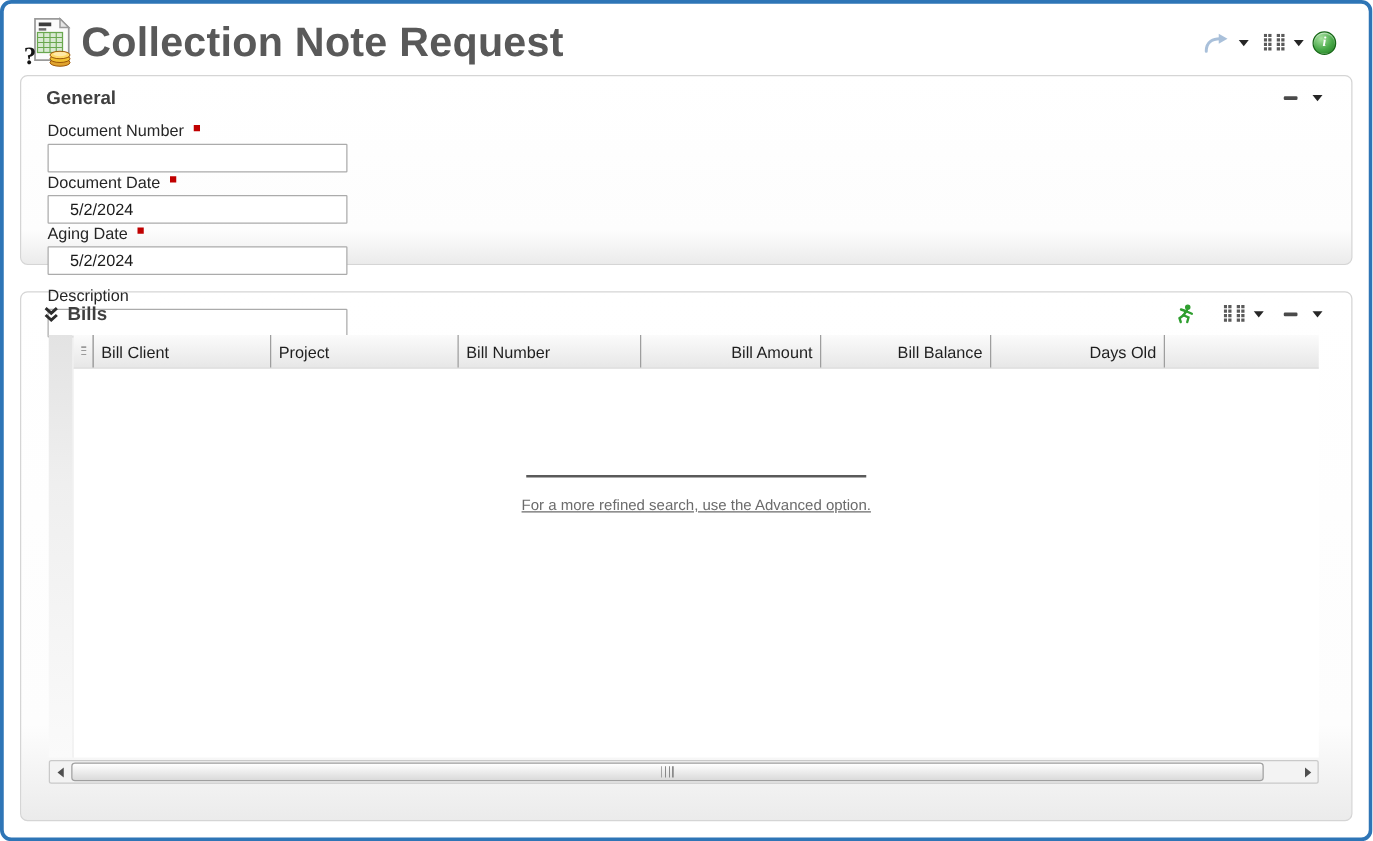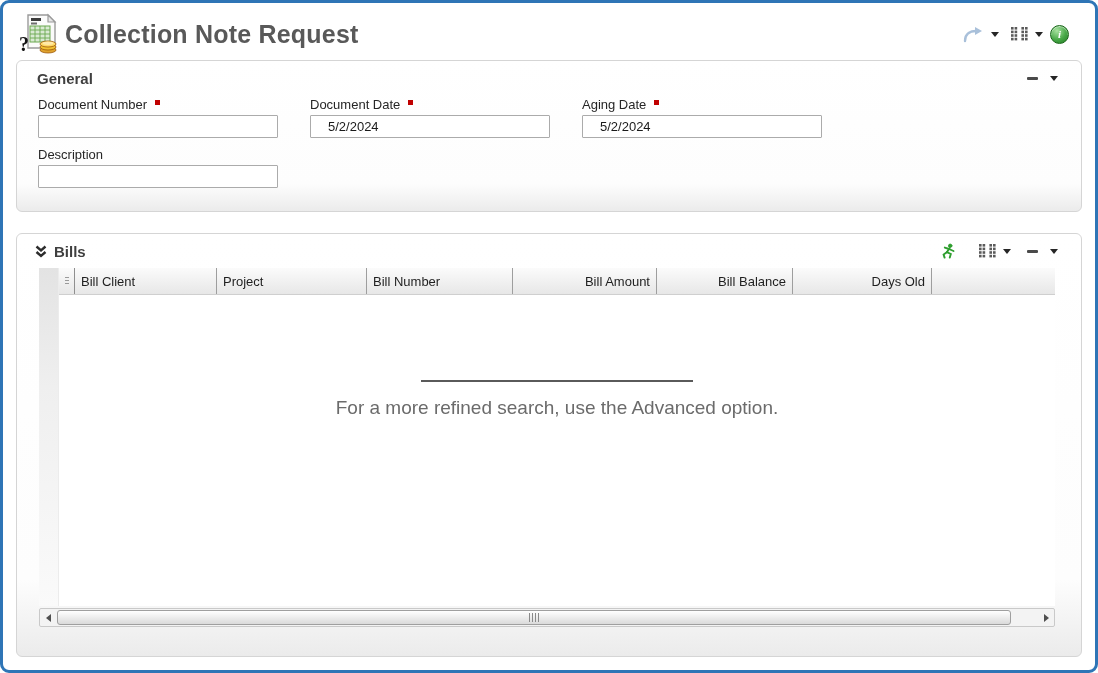--- a/index.html
+++ b/index.html
@@ -4,41 +4,41 @@
 <style>
   html,body{margin:0;padding:0;background:#fff;}
   body{width:1098px;height:673px;position:relative;font-family:"Liberation Sans",sans-serif;
        -webkit-font-smoothing:antialiased;}
   .app{position:absolute;inset:0;box-sizing:border-box;border:3px solid #2e75b6;border-radius:9px;
        background:#fff;overflow:hidden;}
 
   
   .page-header{display:flex;align-items:center;padding:7px 26px 2px 15px;height:48px;}
   .doc-icon{width:42px;height:42px;flex:0 0 auto;}
-  .page-title{font-size:25px;font-weight:bold;color:#595959;margin-left:5px;letter-spacing:.2px;}
+  .page-title{font-size:33px;font-weight:bold;color:#595959;margin-left:5px;letter-spacing:.2px;}
   .hdr-right{margin-left:auto;display:flex;align-items:center;}
   .caret{width:0;height:0;border-left:4px solid transparent;border-right:4px solid transparent;
          border-top:5px solid #262626;margin:0 3px;}
   .icon-btn{display:flex;align-items:center;cursor:default;}
   .info-badge{width:17px;height:17px;border-radius:50%;
        background:radial-gradient(circle at 35% 28%,#a8e2a0,#47a847 55%,#1f7a1f 100%);
        border:1px solid #166616;color:#fff;font:italic bold 11px "Liberation Serif",serif;
        display:flex;align-items:center;justify-content:center;box-shadow:inset 0 1px 1px rgba(255,255,255,.6);}
 
   
   .panel{margin:0 13px;border:1px solid #d5d5d5;border-radius:6px;box-sizing:border-box;
          background:linear-gradient(180deg,#ffffff 0%,#fdfdfd 82%,#ebebeb 100%);}
   .panel-head{display:flex;align-items:center;padding:9px 20px 4px 20px;justify-content:flex-end;}
   .panel-title{font-size:15px;font-weight:bold;color:#3f3f3f;}
   .panel-ctrls{margin-left:auto;display:flex;align-items:center;}
   .minus-btn{width:11px;height:3px;background:#4a4a4a;border-radius:1px;margin-right:9px;}
 
   
   .general-panel{height:152px;}
-  .fields-row{display:flex;padding:6px 0 0 21px;}
+  .fields-row{display:flex;padding:6px 0 0 21px;flex-direction:column;}
   .field{width:240px;margin-right:32px;}
   .field label{display:block;font-size:13px;color:#262626;margin-bottom:3px;}
   .req{display:inline-block;width:5px;height:5px;background:#c00000;margin-left:8px;margin-bottom:4px;}
   .field input{width:100%;box-sizing:border-box;height:23px;border:1px solid #ababab;border-radius:1px;
                font:13px "Liberation Sans",sans-serif;color:#1a1a1a;padding:1px 17px;outline:none;background:#fff;}
 
   
   .bills-panel{margin-top:21px;height:424px;display:flex;flex-direction:column;}
   .chev2{margin-right:7px;margin-top:1px;}
   .bills-body{display:flex;margin:4px 26px 0 22px;height:338px;}
@@ -49,21 +49,21 @@
              border-bottom:1px solid #cfcfcf;align-items:stretch;}
   .gh-cell{box-sizing:border-box;font-size:13px;color:#1f1f1f;display:flex;align-items:center;
            padding:0 6px;border-right:1px solid #9e9e9e;white-space:nowrap;overflow:hidden;}
   .gh-cell.num{justify-content:flex-end;}
   .gh-grip-cell{width:15px;border-right:1px solid #8f8f8f;display:flex;align-items:center;justify-content:center;}
   .grip-v{width:4px;height:9px;background:repeating-linear-gradient(180deg,#9a9a9a 0 1px,transparent 1px 3px);}
   .grid-body{flex:1;background:#fff;}
   .empty{padding-top:72px;text-align:center;}
   .empty-title{font-size:17px;color:#1f3a68;}
   .empty-rule{width:272px;height:2px;background:#5a5a5a;margin:13px auto 15px;}
-  .empty-sub{font-size:19px;color:#6b6b6b;}
+  .empty-sub{font-size:12px;color:#6b6b6b;text-decoration:underline;}
 
   
   .hscroll{margin:2px 26px 0 22px;height:19px;border:1px solid #c9c9c9;border-radius:2px;
            background:#f3f3f3;display:flex;align-items:center;box-sizing:border-box;}
   .sb-btn{width:16px;height:100%;display:flex;align-items:center;justify-content:center;}
   .tri-left{width:0;height:0;border-top:4px solid transparent;border-bottom:4px solid transparent;
             border-right:5px solid #4f4f4f;}
   .tri-right{width:0;height:0;border-top:4px solid transparent;border-bottom:4px solid transparent;
              border-left:5px solid #4f4f4f;}
   .sb-track{flex:1;height:15px;position:relative;}

